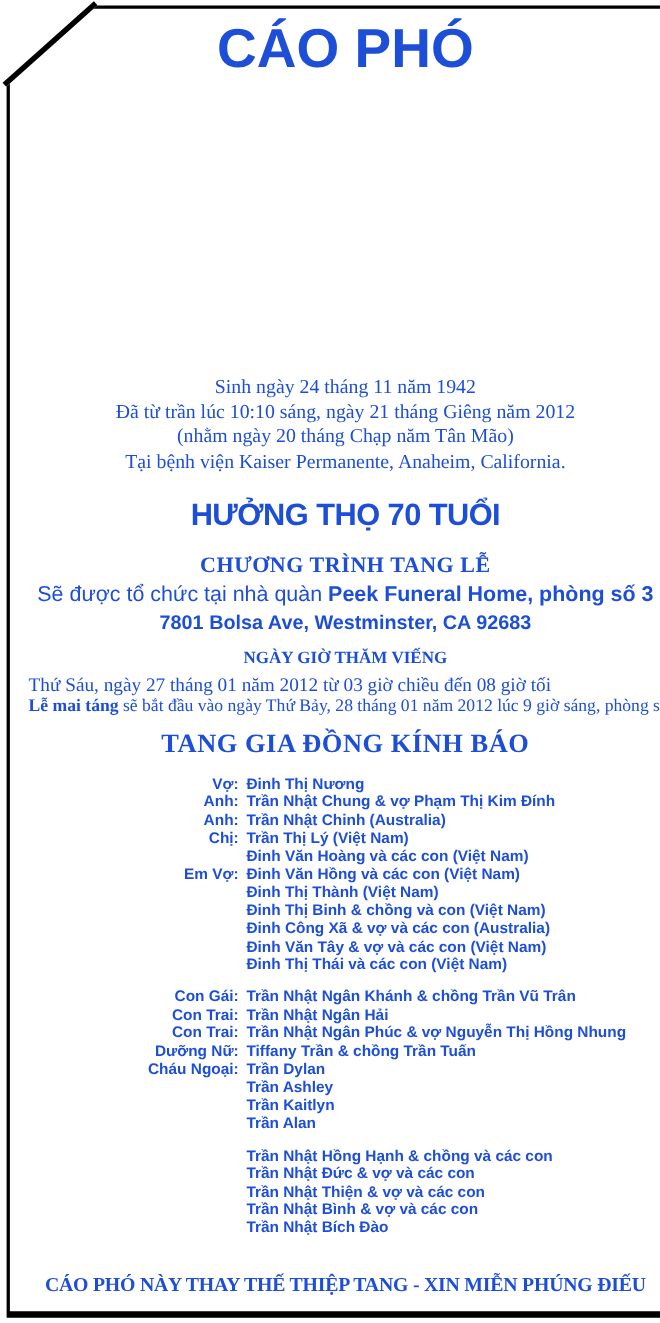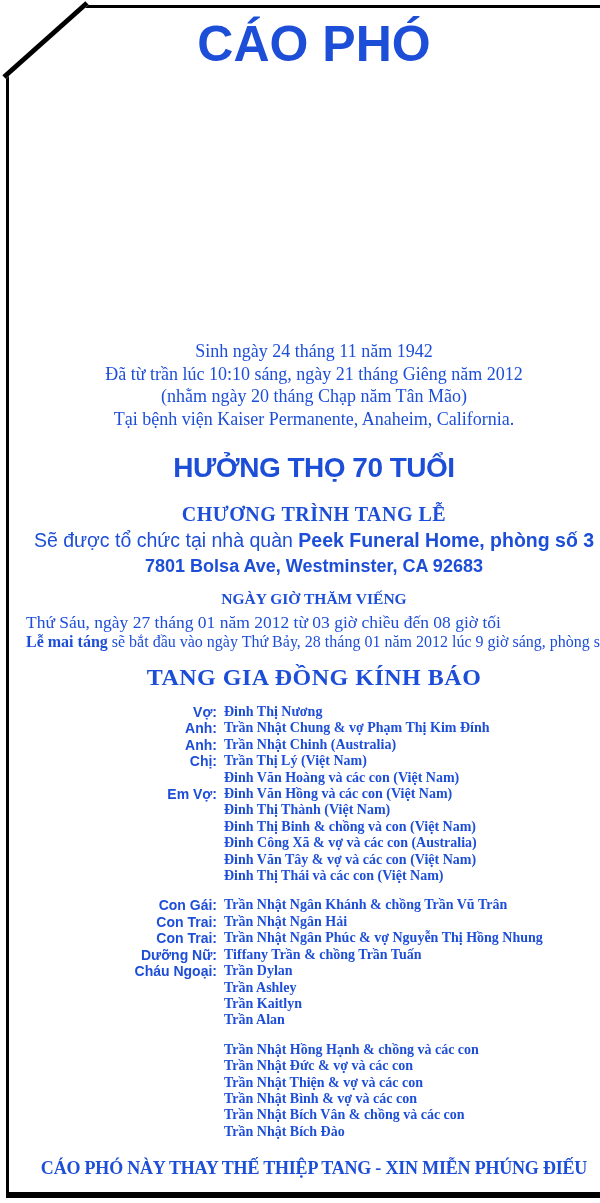--- a/index.html
+++ b/index.html
@@ -46,21 +46,21 @@
   .visit-line .b{font-weight:bold;}
   .fam-head{font-weight:bold;font-size:24px;letter-spacing:0.5px;}
   .family{
     position:absolute;left:12px;right:12px;top:704px;
     font-family:"Liberation Sans","DejaVu Sans",sans-serif;
     font-weight:bold;font-size:14px;line-height:16.4px;
   }
   .fgroup{margin-bottom:13px;}
   .frow{display:flex;}
   .flabel{width:205px;text-align:right;flex:0 0 205px;}
-  .fvalue{margin-left:7px;text-align:left;white-space:nowrap;font-family:Liberation Serif, serif;}
+  .fvalue{margin-left:7px;text-align:left;white-space:nowrap;}
   .footer{
     font-weight:bold;font-size:18px;letter-spacing:-0.2px;white-space:nowrap;
   }
 </style>
 </head>
 <body>
 
 <div class="page">
 
   <div class="frame"></div>
@@ -190,21 +190,20 @@
         <div class="frow">
           <span class="flabel"></span>
           <span class="fvalue">Trần Nhật Thiện &amp; vợ và các con</span>
         </div>
         <div class="frow">
           <span class="flabel"></span>
           <span class="fvalue">Trần Nhật Bình &amp; vợ và các con</span>
         </div>
         <div class="frow">
           <span class="flabel"></span>
-          <span class="fvalue">Trần Nhật Bích Vân &amp; chồng và các con</span>
         </div>
         <div class="frow">
           <span class="flabel"></span>
           <span class="fvalue">Trần Nhật Bích Đào</span>
         </div>
       </div>
     </div>
 
   <div class="blk footer" style="top:1158px">CÁO PHÓ NÀY THAY THẾ THIỆP TANG - XIN MIỄN PHÚNG ĐIẾU</div>
 

